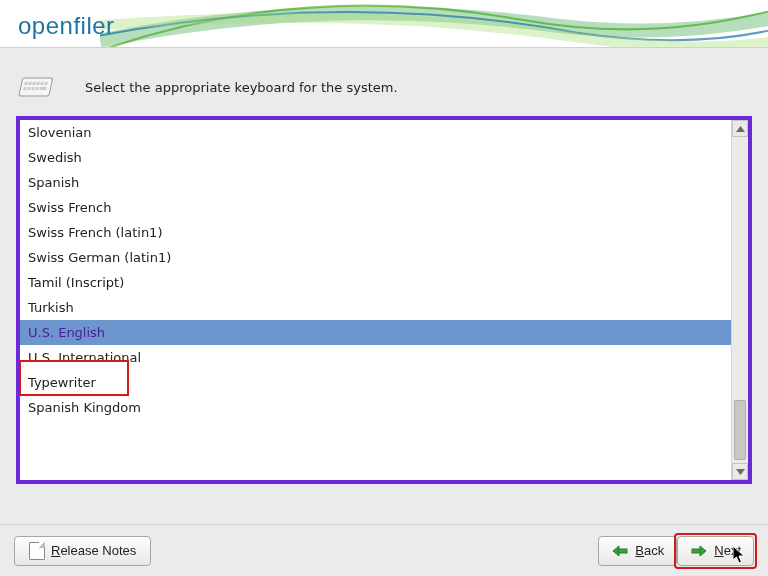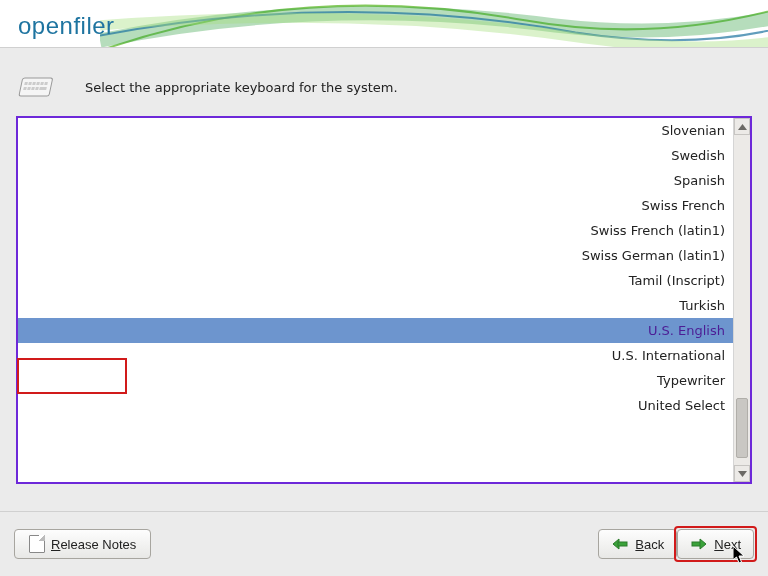--- a/index.html
+++ b/index.html
@@ -46,23 +46,22 @@
   .keyboard-icon {
     width: 40px; height: 30px;
   }
   .instruction-text {
     color: #222;
   }
   .listbox-wrap {
     position: relative;
     height: 368px;
     display: flex;
-    border: 2px solid #6d28d9;
-    background: #fff;
-    text-align: right;
+    border: 4px solid #6d28d9;
+    background: #fff;
   }
   .listbox {
     flex: 1;
     overflow: hidden;
     background: #fff;
   }
   .list-item {
     padding: 5px 8px;
     color: #222;
     cursor: default;
@@ -98,21 +97,21 @@
     position: absolute;
     left: 2px; right: 2px;
     top: 280px; height: 60px;
     background: #c9c7c3;
     border: 1px solid #b0aea9;
     border-radius: 2px;
   }
   .footer {
     position: absolute;
     bottom: 0; left: 0; right: 0;
-    height: 65px;
+    height: 52px;
     border-top: 1px solid #d0d0d0;
     background: #ebebeb;
     display: flex;
     align-items: center;
     padding: 0 14px;
   }
   .footer-spacer { flex: 1; }
   .btn {
     display: inline-flex;
     align-items: center;
@@ -205,21 +204,21 @@
         <div class="list-item">Swedish</div>
         <div class="list-item">Spanish</div>
         <div class="list-item">Swiss French</div>
         <div class="list-item">Swiss French (latin1)</div>
         <div class="list-item">Swiss German (latin1)</div>
         <div class="list-item">Tamil (Inscript)</div>
         <div class="list-item">Turkish</div>
         <div class="list-item selected">U.S. English</div>
         <div class="list-item">U.S. International</div>
         <div class="list-item">Typewriter</div>
-        <div class="list-item">United Select</div>
+        <div class="list-item">Spanish Kingdom</div>
       </div>
     <div class="scrollbar">
       <div class="sb-btn up">
         <svg width="9" height="6">
             <path d="M4.5 0 L9 6 L0 6 Z" fill="#6b6965"></path>
           </svg>
       </div>
       <div class="sb-thumb"></div>
       <div class="sb-btn down">
         <svg width="9" height="6">

